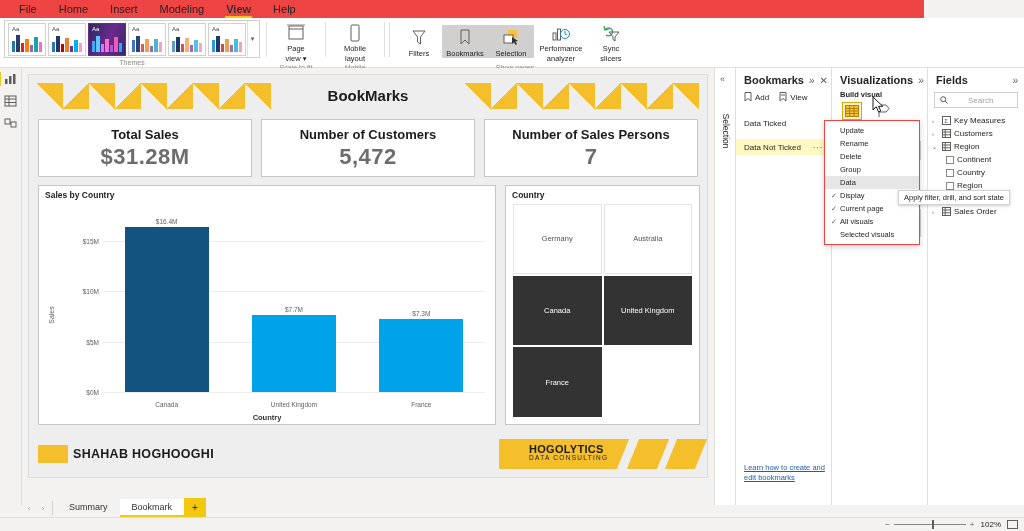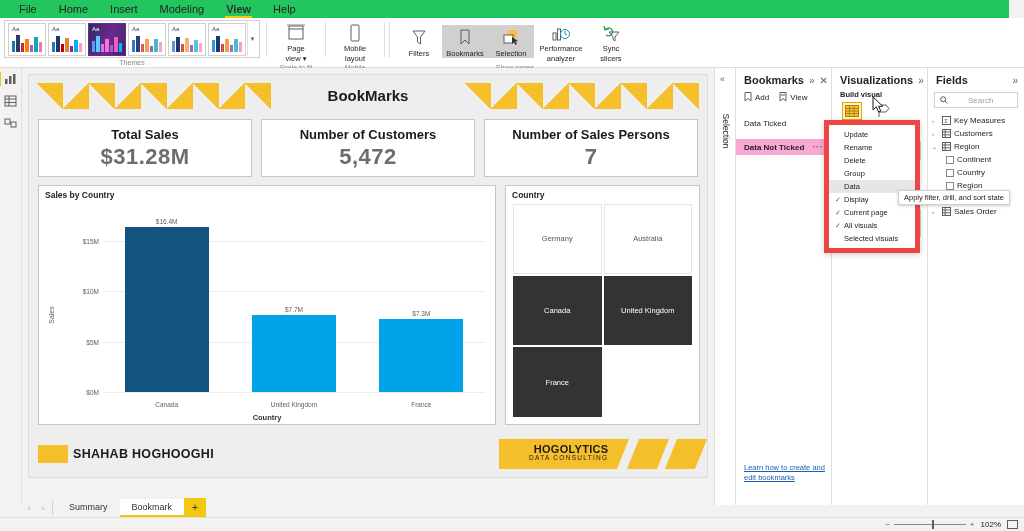--- a/index.html
+++ b/index.html
@@ -6,22 +6,22 @@
   html, body {
     width: 1024px; height: 531px;
     font-family: "Liberation Sans", sans-serif;
     font-size: 11px; color: #323130;
     background: #f3f2f1; overflow: hidden;
   }
   #app { position: relative; width: 1024px; height: 531px; }
 
   
   .menubar {
-    position: absolute; top: 0; left: 0; width: 1009px; height: 18px;
-    background: #22c55e; display: flex; align-items: center; padding-left: 8px;
+    position: absolute; top: 0; left: 0; width: 924px; height: 18px;
+    background: #ef4444; display: flex; align-items: center; padding-left: 8px;
   }
   .menu-item {
     padding: 0 11px; height: 18px; line-height: 18px;
     font-size: 11px; color: #252423; cursor: default; position: relative;
   }
   .menu-item.active { color: #323130; font-weight: bold; }
   .menu-item.active::after {
     content: ""; position: absolute; left: 10px; right: 10px; bottom: 0;
     height: 2px; background: #f2c811;
   }
@@ -148,21 +148,21 @@
   .slicer-cell.off { background: #fff; color: #555; }
   .slicer-cell.on { background: #333333; color: #fff; border-color: #333; }
 
   .footer-bar { position: absolute; bottom: 0; left: 0; width: 100%; height: 46px; background: #eeeeee; }
   .footer-swatch { position: absolute; left: 9px; bottom: 14px; width: 30px; height: 18px; background: #f5be2b; }
   .footer-name { position: absolute; left: 44px; bottom: 16px; font-size: 12.5px; font-weight: bold; color: #1b1b1b; letter-spacing: .3px;}
   .logo-band {
     position: absolute; right: 0; bottom: 8px; width: 208px; height: 30px; overflow: hidden;
   }
   .logo-band .slab { position: absolute; top: 0; height: 30px; background: #f5be2b; transform: skewX(-22deg); }
-  .logo-text { position: absolute; left: 30px; top: 4px; z-index: 3; text-align: right; }
+  .logo-text { position: absolute; left: 30px; top: 4px; z-index: 3; }
   .logo-text .l1 { font-size: 11px; font-weight: bold; color: #1b1b1b; letter-spacing: .3px; }
   .logo-text .l2 { font-size: 6.5px; color: #1b1b1b; letter-spacing: 1.3px; margin-top: -1px;}
 
   
   .pagetabs {
     position: absolute; top: 497px; left: 22px; width: 692px; height: 20px;
     display: flex; align-items: flex-end; background: #f3f2f1;
   }
   .navarrow { width: 14px; text-align: center; font-size: 8px; color: #a19f9d; padding-bottom: 4px;}
   .ptabsep { width:1px; height:14px; background:#d2d0ce; margin: 0 4px 2px 2px; }
@@ -189,21 +189,21 @@
   .pane-head { display: flex; align-items: center; padding: 6px 6px 4px 8px; }
   .pane-title { font-size: 11px; font-weight: bold; color: #252423; flex: 1; }
   .pane-ic { font-size: 10px; color: #605e5c; margin-left: 5px; }
 
   #bookmarks-pane { left: 736px; width: 96px; height: 437px; border-right: 1px solid #e1dfdd; }
   .bm-actions { display: flex; gap: 10px; padding: 2px 8px 6px 8px; }
   .bm-act { display: flex; align-items: center; gap: 3px; font-size: 8px; color: #252423; }
   .bm-item {
     padding: 3px 8px; font-size: 8px; color: #252423; display: flex; align-items: center; margin-top: 8px;
   }
-  .bm-item.sel { background: #f9a8d4; font-weight: bold; }
+  .bm-item.sel { background: #fef9c3; }
   .bm-item .nm { flex: 1; }
   .bm-item .dots { font-size: 9px; color: #605e5c; letter-spacing: .5px; }
   .bm-learn {
     position: absolute; bottom: 22px; left: 8px; right: 6px;
     font-size: 7.5px; color: #1a5fb4; text-decoration: underline; line-height: 10px;
   }
 
   #viz-pane { left: 832px; width: 96px; height: 437px; border-right: 1px solid #e1dfdd; }
   .viz-sub { font-size: 7.5px; font-weight: bold; color: #252423; padding: 0 8px 3px 8px; }
   .viz-icons { display: flex; gap: 12px; padding: 0 8px 4px 10px; align-items: center; }
@@ -232,21 +232,21 @@
   .search-box .ph { font-size: 8px; color: #a19f9d; }
   .field-row { display: flex; align-items: center; gap: 3px; padding: 2px 4px; font-size: 8px; color: #252423; }
   .chev-r { font-size: 6px; color: #605e5c; width: 7px; }
   .tbl-ic { width: 9px; height: 9px; display: inline-block; }
   .field-child { padding-left: 18px; }
   .fcbox { width: 8px; height: 8px; border: 1px solid #8a8886; background: #fff; flex: none; }
 
   
   .ctxmenu {
     position: absolute; top: 120px; left: 824px; width: 96px;
-    background: #fff; border: 5px solid #ef4444; box-shadow: 0 2px 6px rgba(0,0,0,.18);
+    background: #fff; border: 1px solid #ef4444; box-shadow: 0 2px 6px rgba(0,0,0,.18);
     z-index: 40; padding: 3px 0;
   }
   .ctx-item { display: flex; align-items: center; height: 13px; padding: 0 6px; font-size: 7.5px; color: #252423; }
   .ctx-item.hl { background: #e6e6e6; }
   .ctx-check { width: 9px; font-size: 7px; color: #605e5c; }
   .tooltip {
     position: absolute; top: 190px; left: 898px; background: #fff;
     border: 1px solid #d2d0ce; box-shadow: 0 1px 3px rgba(0,0,0,.2);
     padding: 2px 5px; font-size: 7.5px; color: #252423; z-index: 50; white-space: nowrap;
   }

